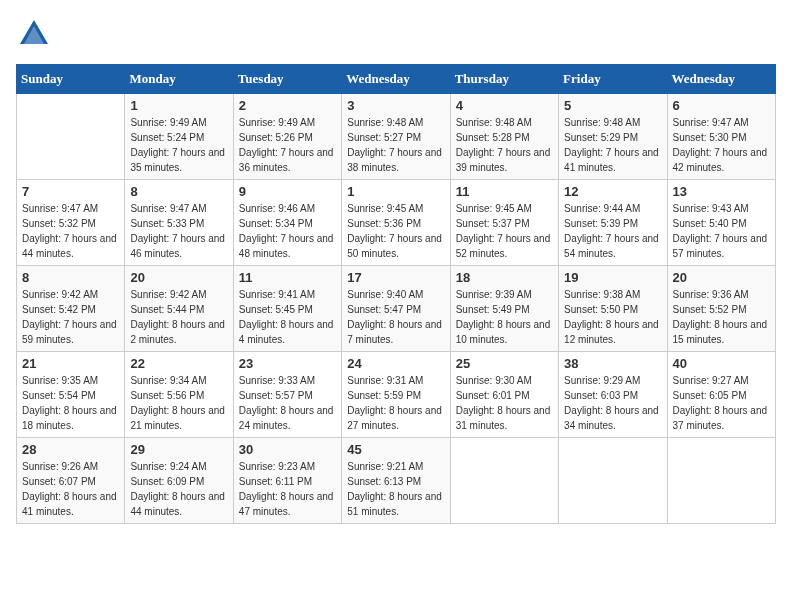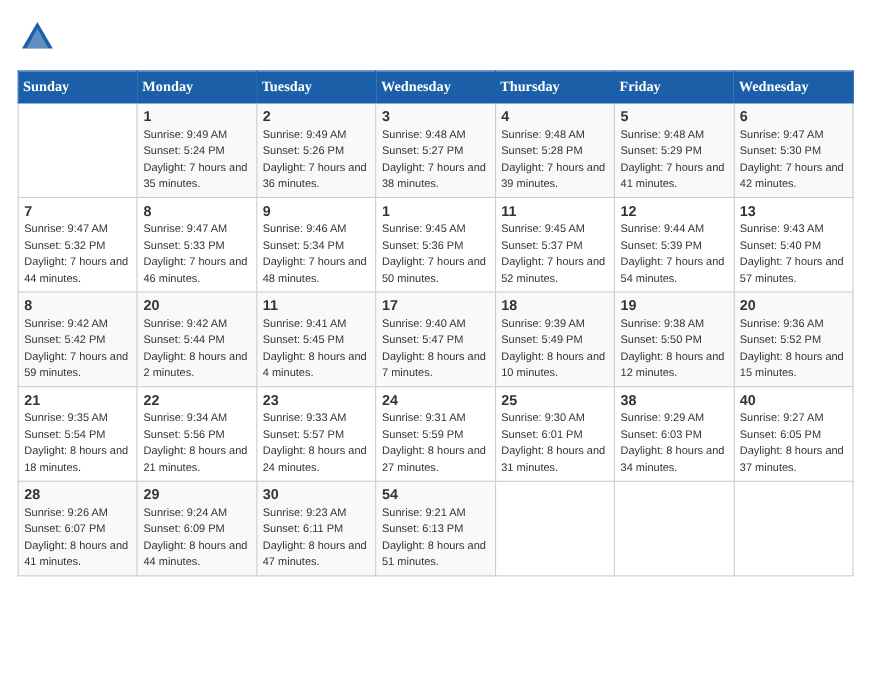--- a/index.html
+++ b/index.html
@@ -257,21 +257,21 @@
         </td>
         <td>
           <span class="day-num">29</span>
           <div class="day-info">Sunrise: 9:24 AM<br>Sunset: 6:09 PM<br>Daylight: 8 hours and 44 minutes.</div>
         </td>
         <td>
           <span class="day-num">30</span>
           <div class="day-info">Sunrise: 9:23 AM<br>Sunset: 6:11 PM<br>Daylight: 8 hours and 47 minutes.</div>
         </td>
         <td>
-          <span class="day-num">54</span>
+          <span class="day-num">45</span>
           <div class="day-info">Sunrise: 9:21 AM<br>Sunset: 6:13 PM<br>Daylight: 8 hours and 51 minutes.</div>
         </td>
         <td class="empty"></td>
         <td class="empty"></td>
         <td class="empty"></td>
       </tr>
     </tbody>
 </table>
 
 </body></html>

